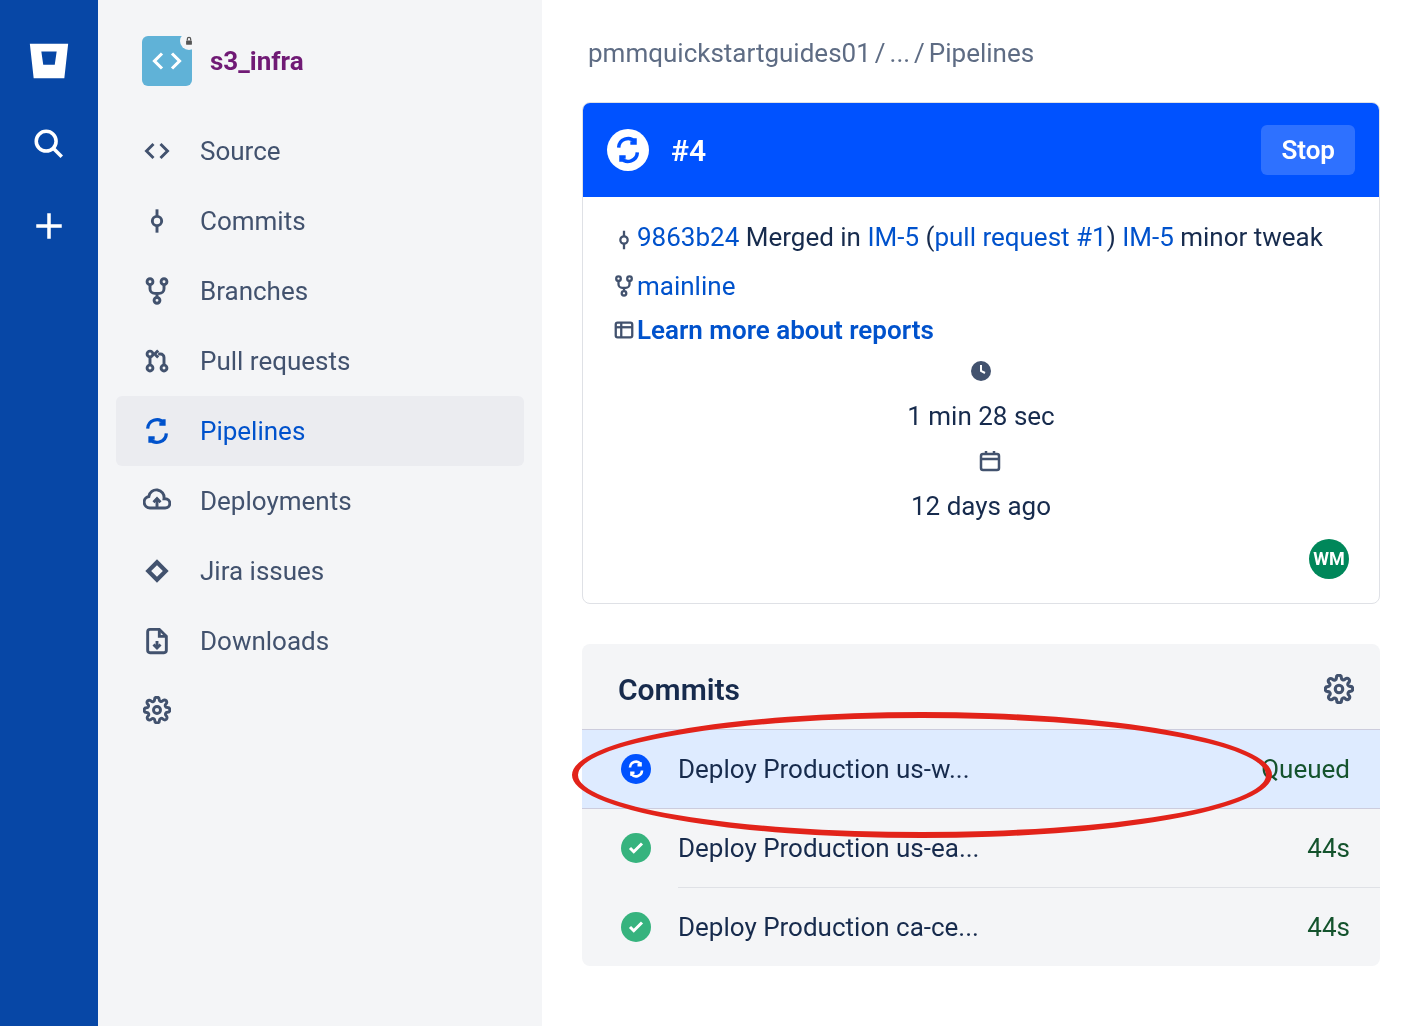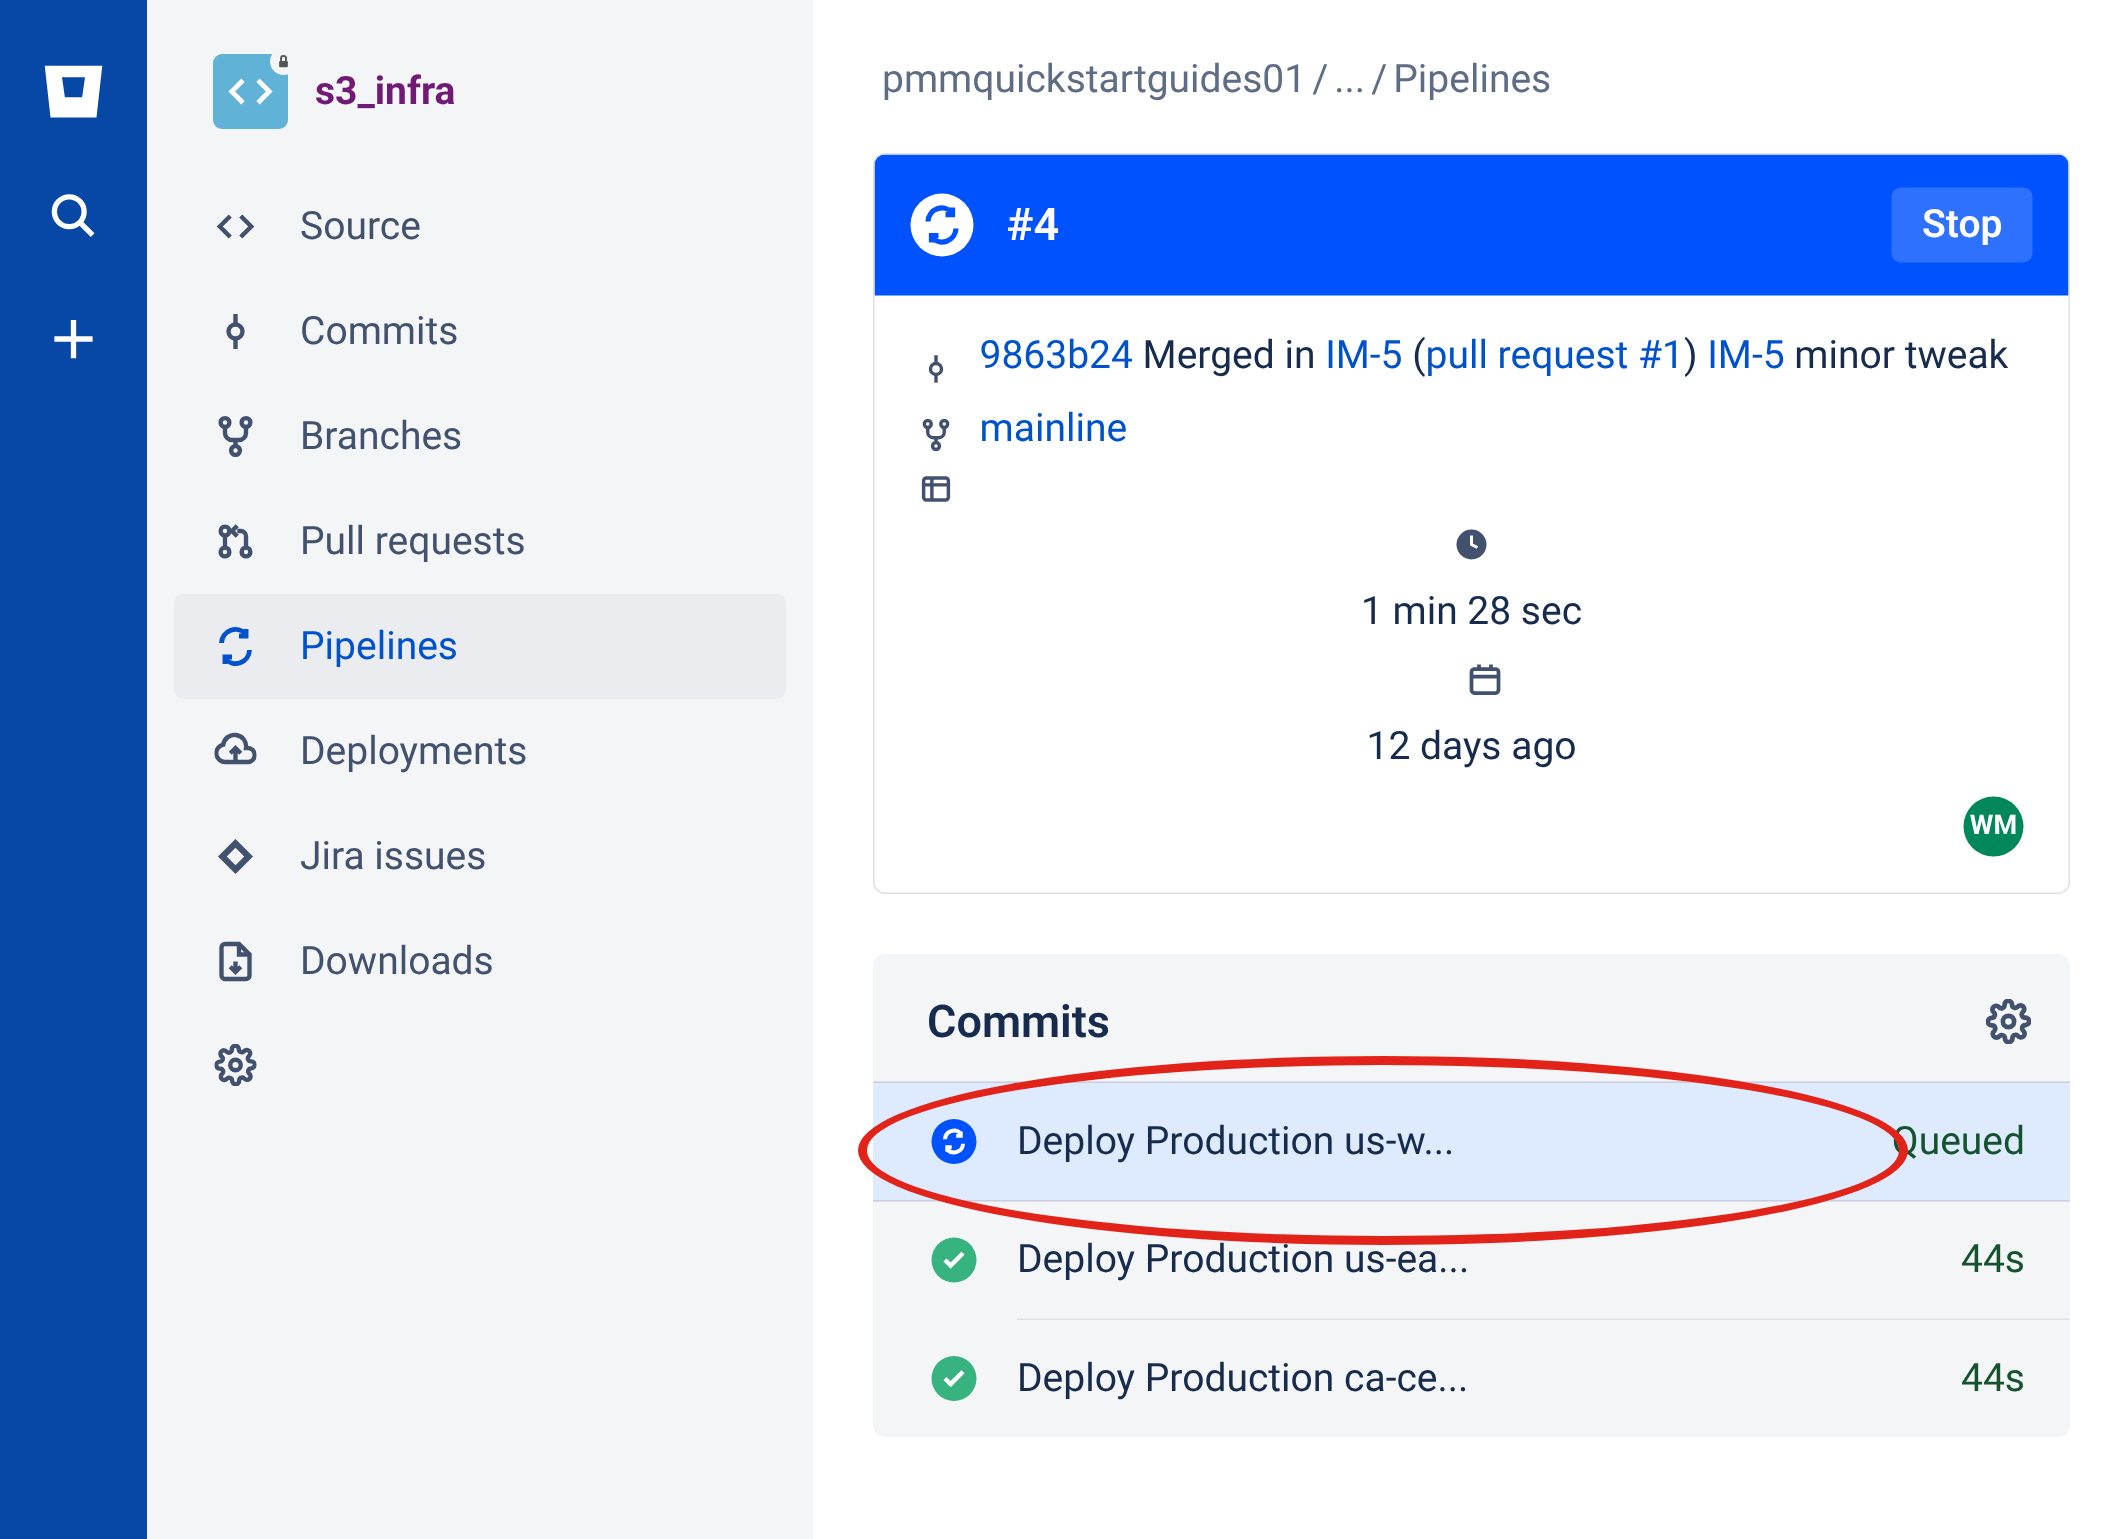--- a/index.html
+++ b/index.html
@@ -116,22 +116,22 @@
   padding: 10px 20px;
   font-size: 26px;
   font-weight: 600;
   border-radius: 6px;
   cursor: pointer;
   text-align: center;
 }
 .build-body { padding: 22px 30px 24px 30px; }
 .commit-row, .branch-row, .reports-row {
   display: flex;
-  align-items: flex-end;
-  gap: 16px;
+  align-items: center;
+  gap: 0;
   margin-bottom: 14px;
   font-size: 26px;
   color: #172B4D;
 }
 .commit-text { line-height: 1.45; }
 .link { color: #0052CC; }
 .meta-row {
   display: flex;
   align-items: center;
   gap: 18px;
@@ -402,20 +402,21 @@
         <span class="link">mainline</span>
       </div>
       <div class="reports-row">
         <span class="meta-icon">
             <svg width="22" height="22" viewBox="0 0 24 24" fill="none" stroke="#42526E" stroke-width="2.5">
               <rect x="3" y="4" width="18" height="16" rx="2"></rect>
               <line x1="3" y1="9" x2="21" y2="9"></line>
               <line x1="9" y1="4" x2="9" y2="20"></line>
             </svg>
           </span>
+        <span class="link" style="font-weight:600;">Learn more about reports</span>
       </div>
       <div class="meta-row">
         <span class="meta-icon">
             <svg width="24" height="24" viewBox="0 0 24 24" fill="#42526E">
               <circle cx="12" cy="12" r="10"></circle>
               <polyline points="12 6 12 12 16 14" fill="none" stroke="#fff" stroke-width="2"></polyline>
             </svg>
           </span>
         <span>1 min 28 sec</span>
         <span class="meta-icon" style="margin-left:18px;">

